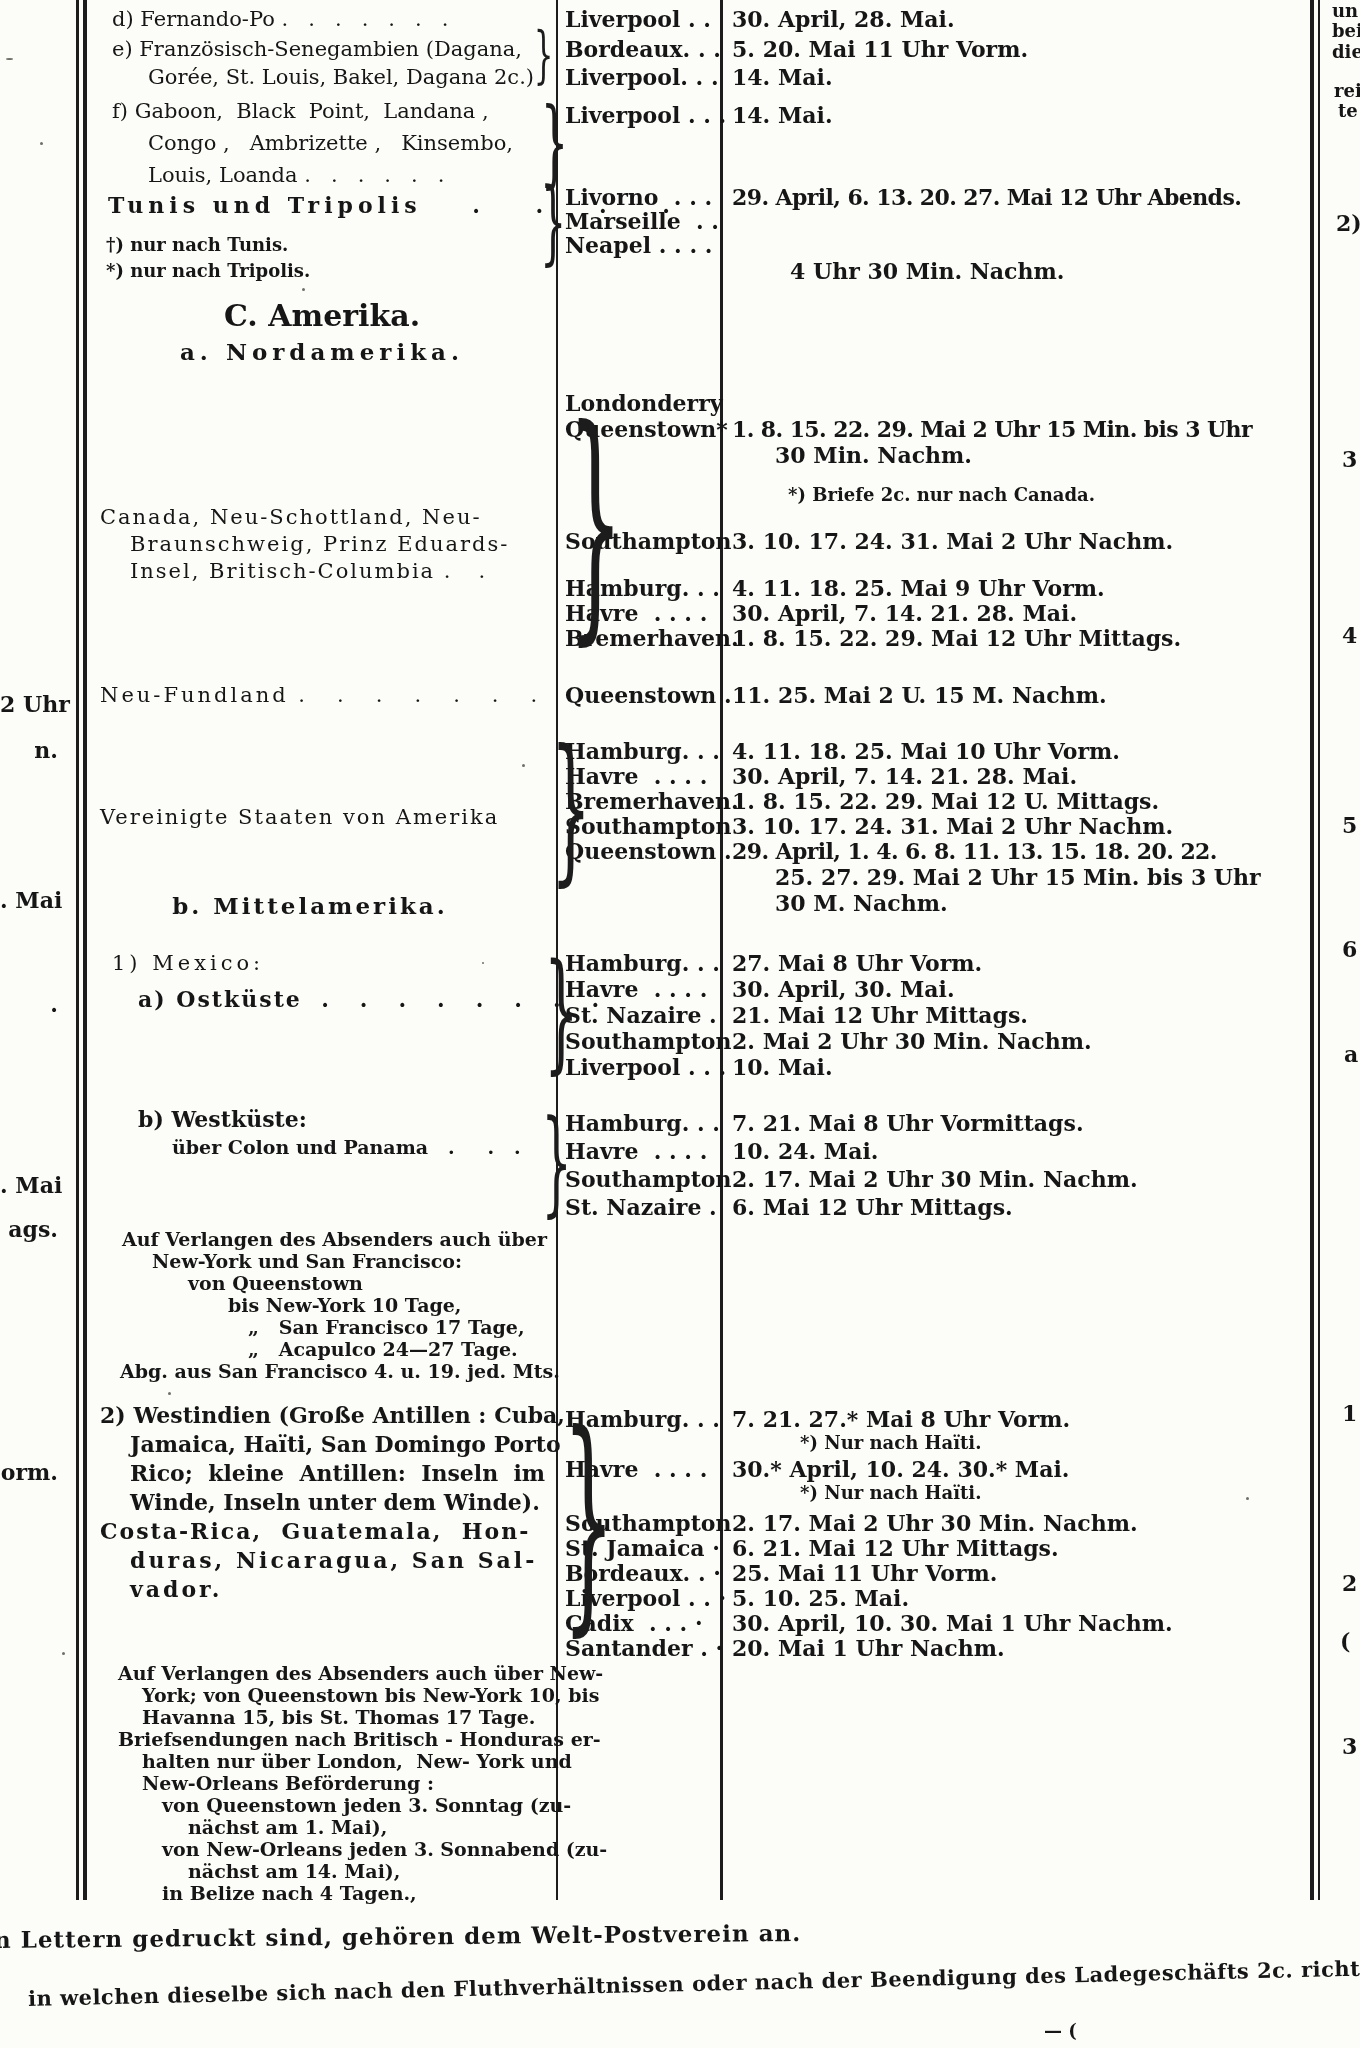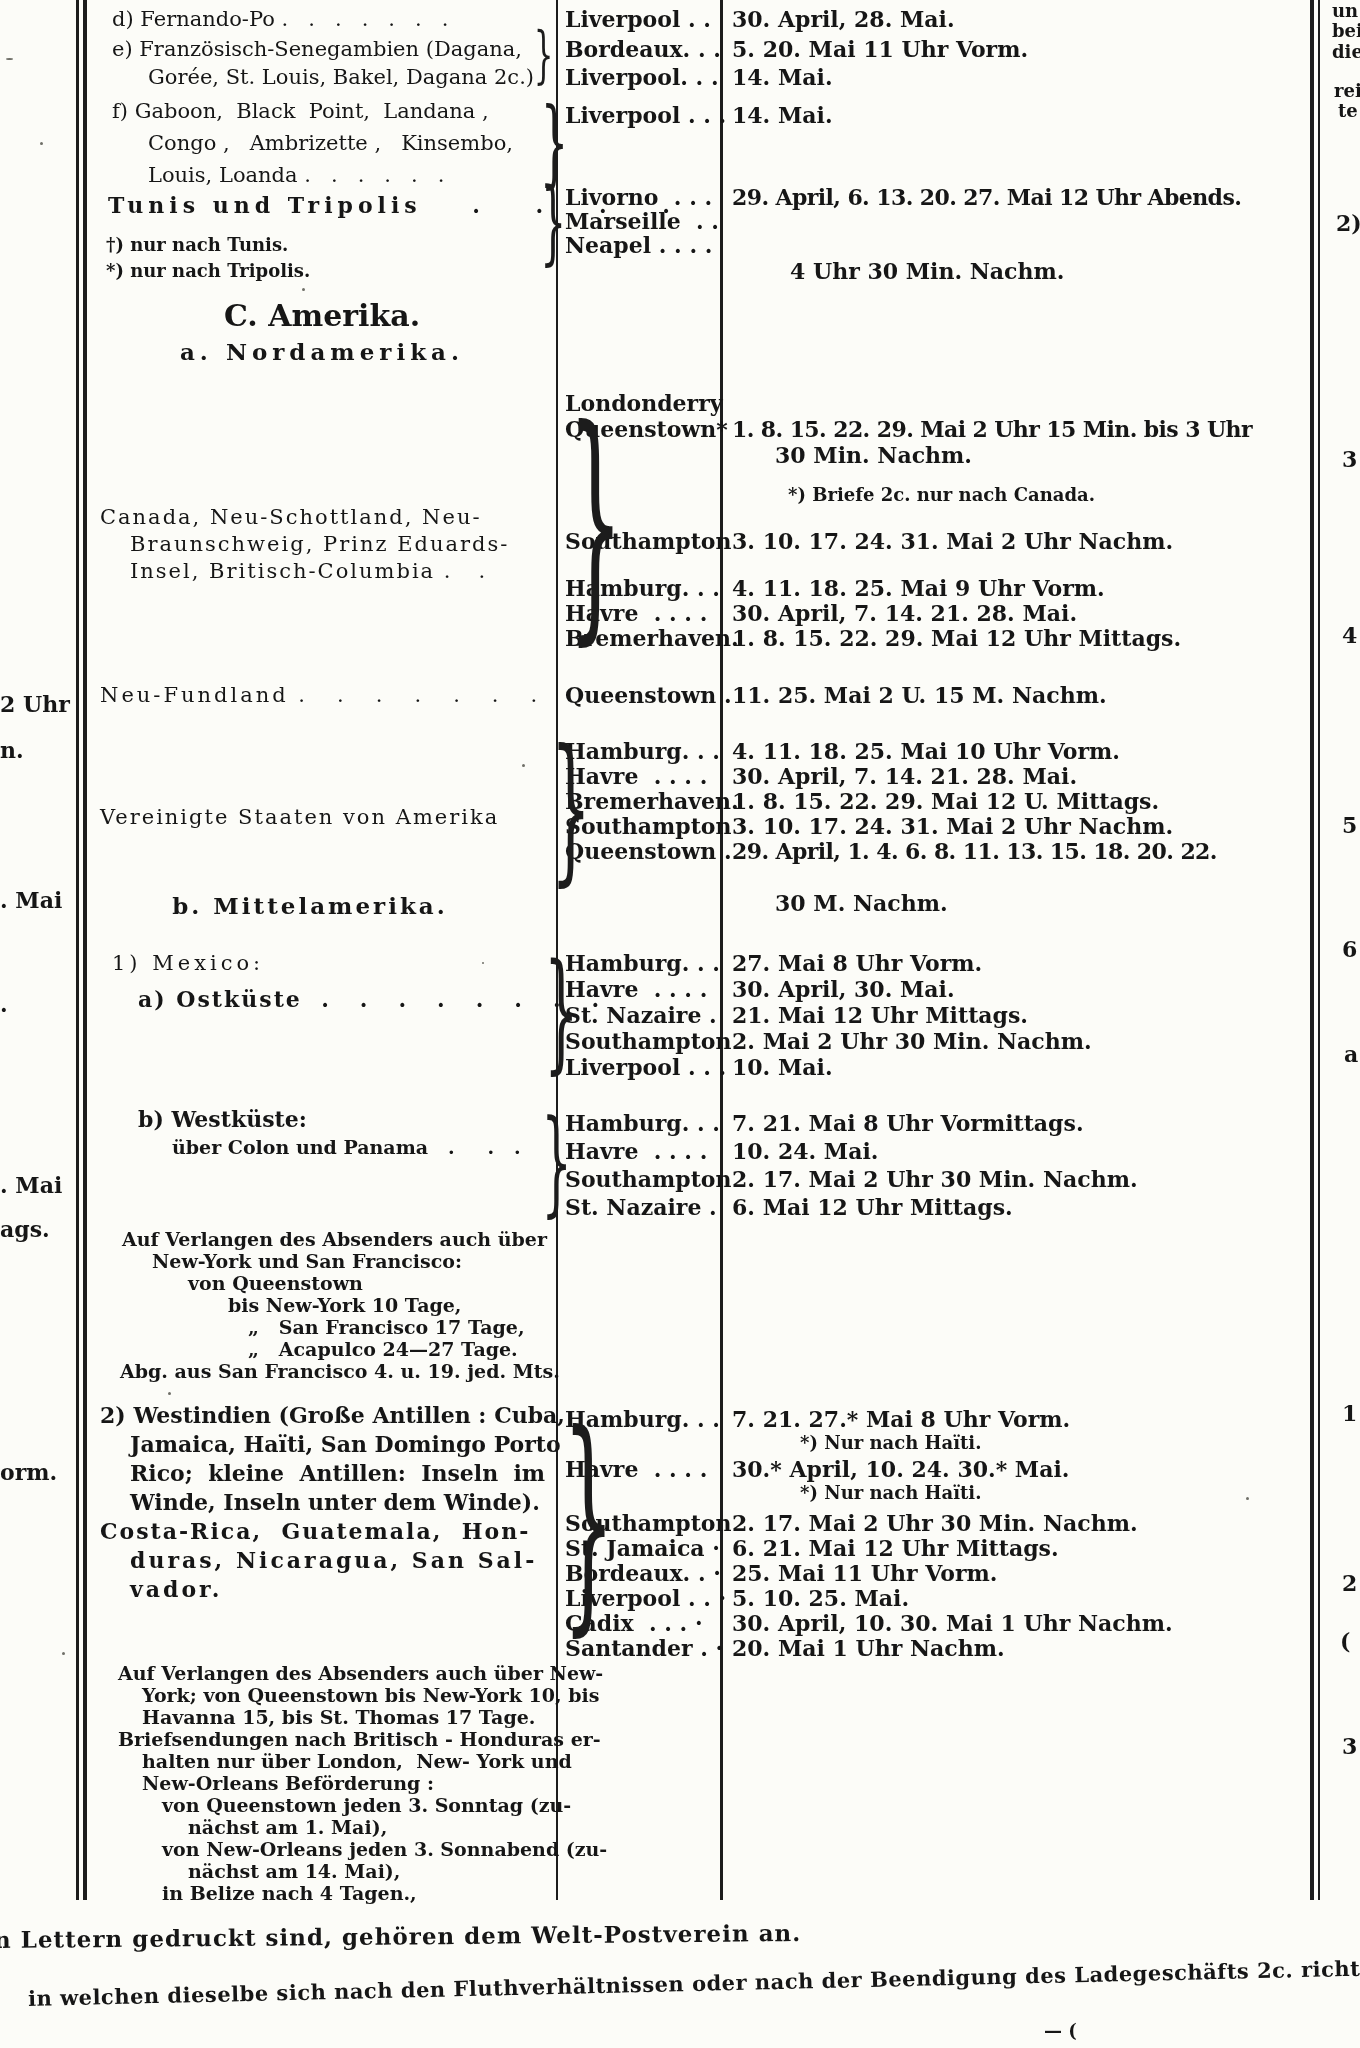--- a/index.html
+++ b/index.html
@@ -10,21 +10,21 @@
   .an{font-weight:400;font-size:21px;}           
   .sm{font-weight:700;font-size:18px;}           
   .note{font-weight:700;font-size:19px;}
   .sp2{letter-spacing:2px}.sp3{letter-spacing:3px}.sp4{letter-spacing:4px}.sp5{letter-spacing:5px}
   .tight{letter-spacing:-0.6px}
   .ctr{transform:translateX(-50%);}
   .h1{font-weight:700;font-size:30px;}
   .h2{font-weight:700;font-size:23px;}
   .vr{position:absolute;background:#1c1c1c;}
   .brace{position:absolute;font-family:"DejaVu Serif",serif;font-weight:400;color:#1c1c1c;}
-  .lfrag{left:0;width:58px;text-align:left;}
+  .lfrag{left:0;width:58px;text-align:right;}
   .speck{position:absolute;background:#6f6f68;border-radius:50%;}
 </style>
 </head>
 <body>
 
 <div class="page">
 
   <div class="vr" style="left:76px;top:0;width:3px;height:1900px"></div>
   <div class="vr" style="left:83px;top:0;width:4px;height:1900px"></div>
   <div class="vr" style="left:556px;top:0;width:2px;height:1900px"></div>
@@ -92,20 +92,21 @@
   <div class="t fr" style="left:565px;top:740px">Hamburg. . .</div>
   <div class="t fr" style="left:732px;top:740px">4. 11. 18. 25. Mai 10 Uhr Vorm.</div>
   <div class="t fr" style="left:565px;top:765px">Havre  . . . .</div>
   <div class="t fr" style="left:732px;top:765px">30. April, 7. 14. 21. 28. Mai.</div>
   <div class="t fr" style="left:565px;top:790px">Bremerhaven.</div>
   <div class="t fr" style="left:732px;top:790px">1. 8. 15. 22. 29. Mai 12 U. Mittags.</div>
   <div class="t fr" style="left:565px;top:815px">Southampton</div>
   <div class="t fr" style="left:732px;top:815px">3. 10. 17. 24. 31. Mai 2 Uhr Nachm.</div>
   <div class="t fr" style="left:565px;top:840px">Queenstown .</div>
   <div class="t fr tight" style="left:732px;top:840px">29. April, 1. 4. 6. 8. 11. 13. 15. 18. 20. 22.</div>
+  <div class="t fr" style="left:775px;top:866px">25. 27. 29. Mai 2 Uhr 15 Min. bis 3 Uhr</div>
   <div class="t fr" style="left:775px;top:892px">30 M. Nachm.</div>
   <div class="brace" style="left:520px;top:728px;font-size:160px;line-height:160px;transform:scaleX(.4)">}</div>
 
   <div class="t h2 ctr sp3" style="left:310px;top:894px">b. Mittelamerika.</div>
 
   <div class="t an sp4" style="left:112px;top:952px">1) Mexico:</div>
   <div class="t fr sp2" style="left:138px;top:988px">a) Ostküste  .   .   .   .   .   .   .   .</div>
   <div class="t fr" style="left:565px;top:952px">Hamburg. . .</div>
   <div class="t fr" style="left:732px;top:952px">27. Mai 8 Uhr Vorm.</div>
   <div class="t fr" style="left:565px;top:978px">Havre  . . . .</div>

